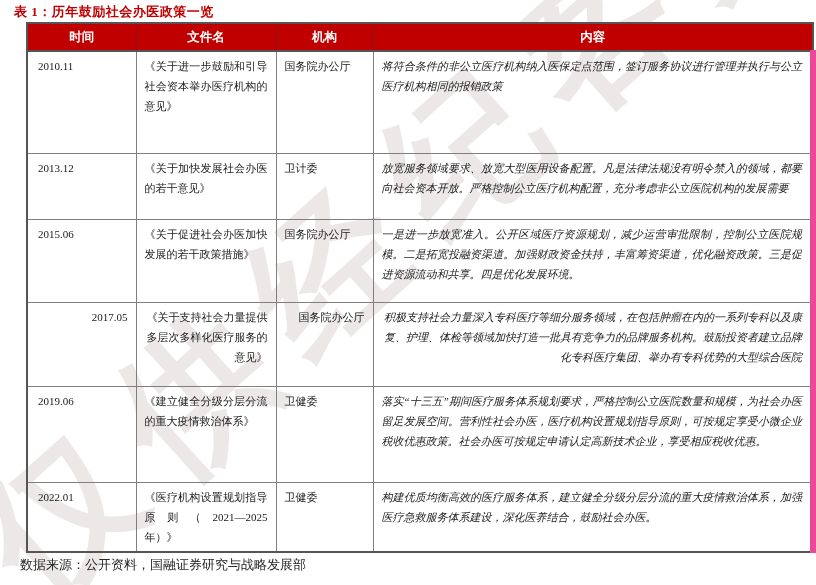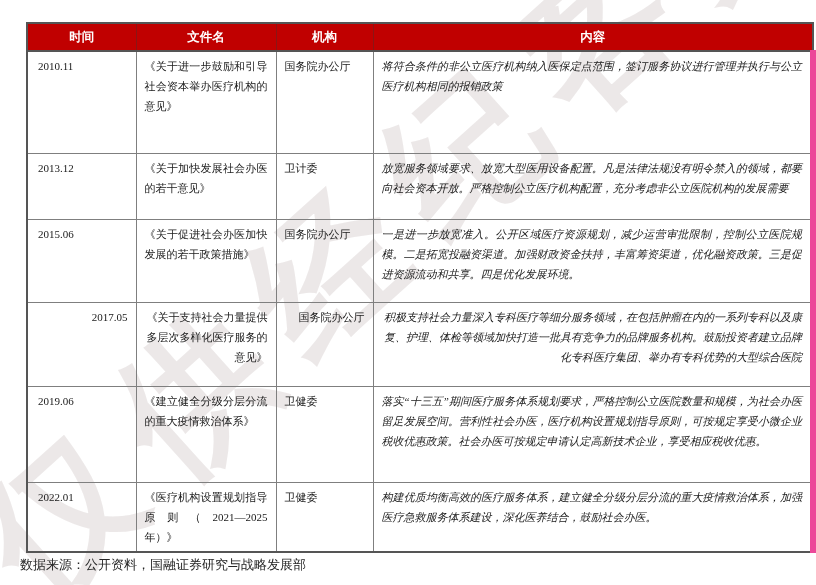--- a/index.html
+++ b/index.html
@@ -93,20 +93,21 @@
     z-index:3;
   }
 </style>
 </head>
 <body>
 
 <div class="page">
 
   <div class="watermark">仅供经纪客户使用</div>
 
+  <div class="doc-title">表 1：历年鼓励社会办医政策一览</div>
 
   <table class="policy">
     <colgroup>
       <col class="c-time">
         <col class="c-doc">
         <col class="c-org">
         <col class="c-content">
     </colgroup>
     <thead>
       <tr>

